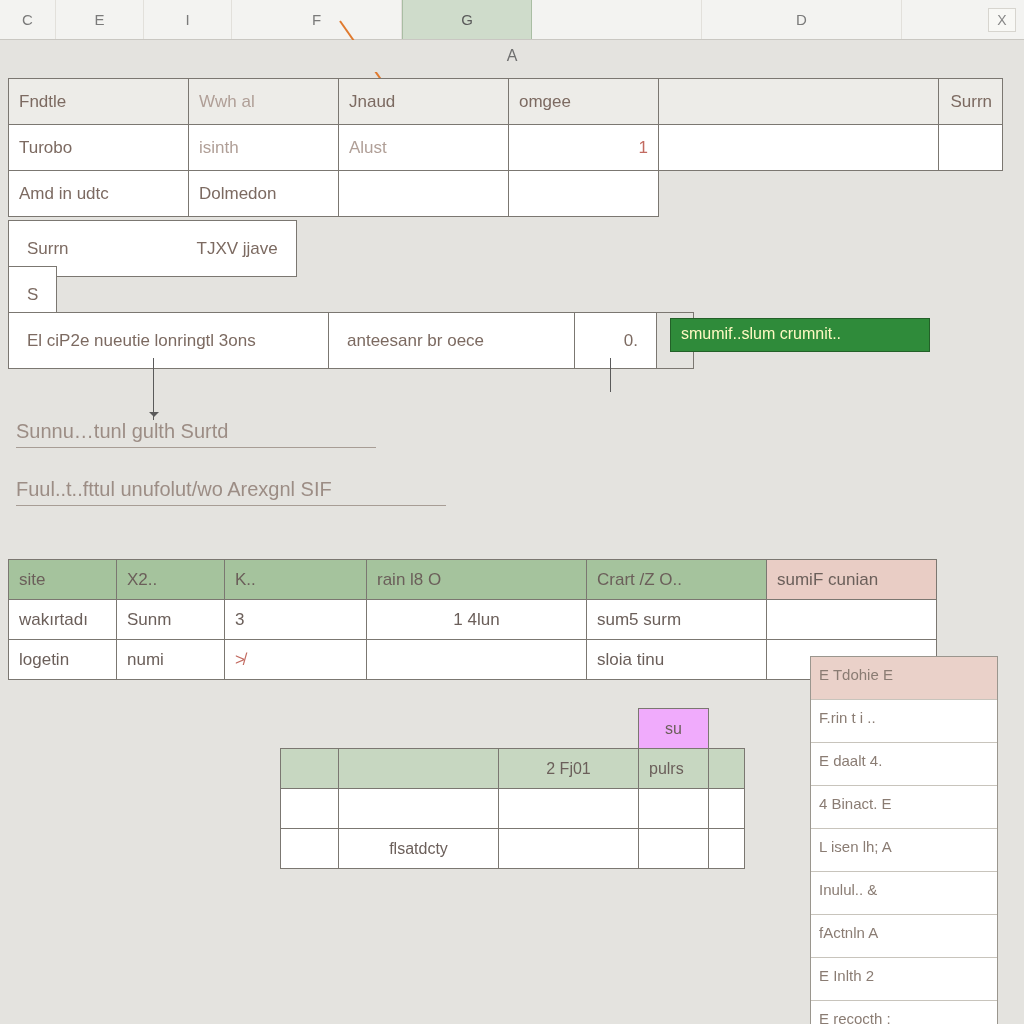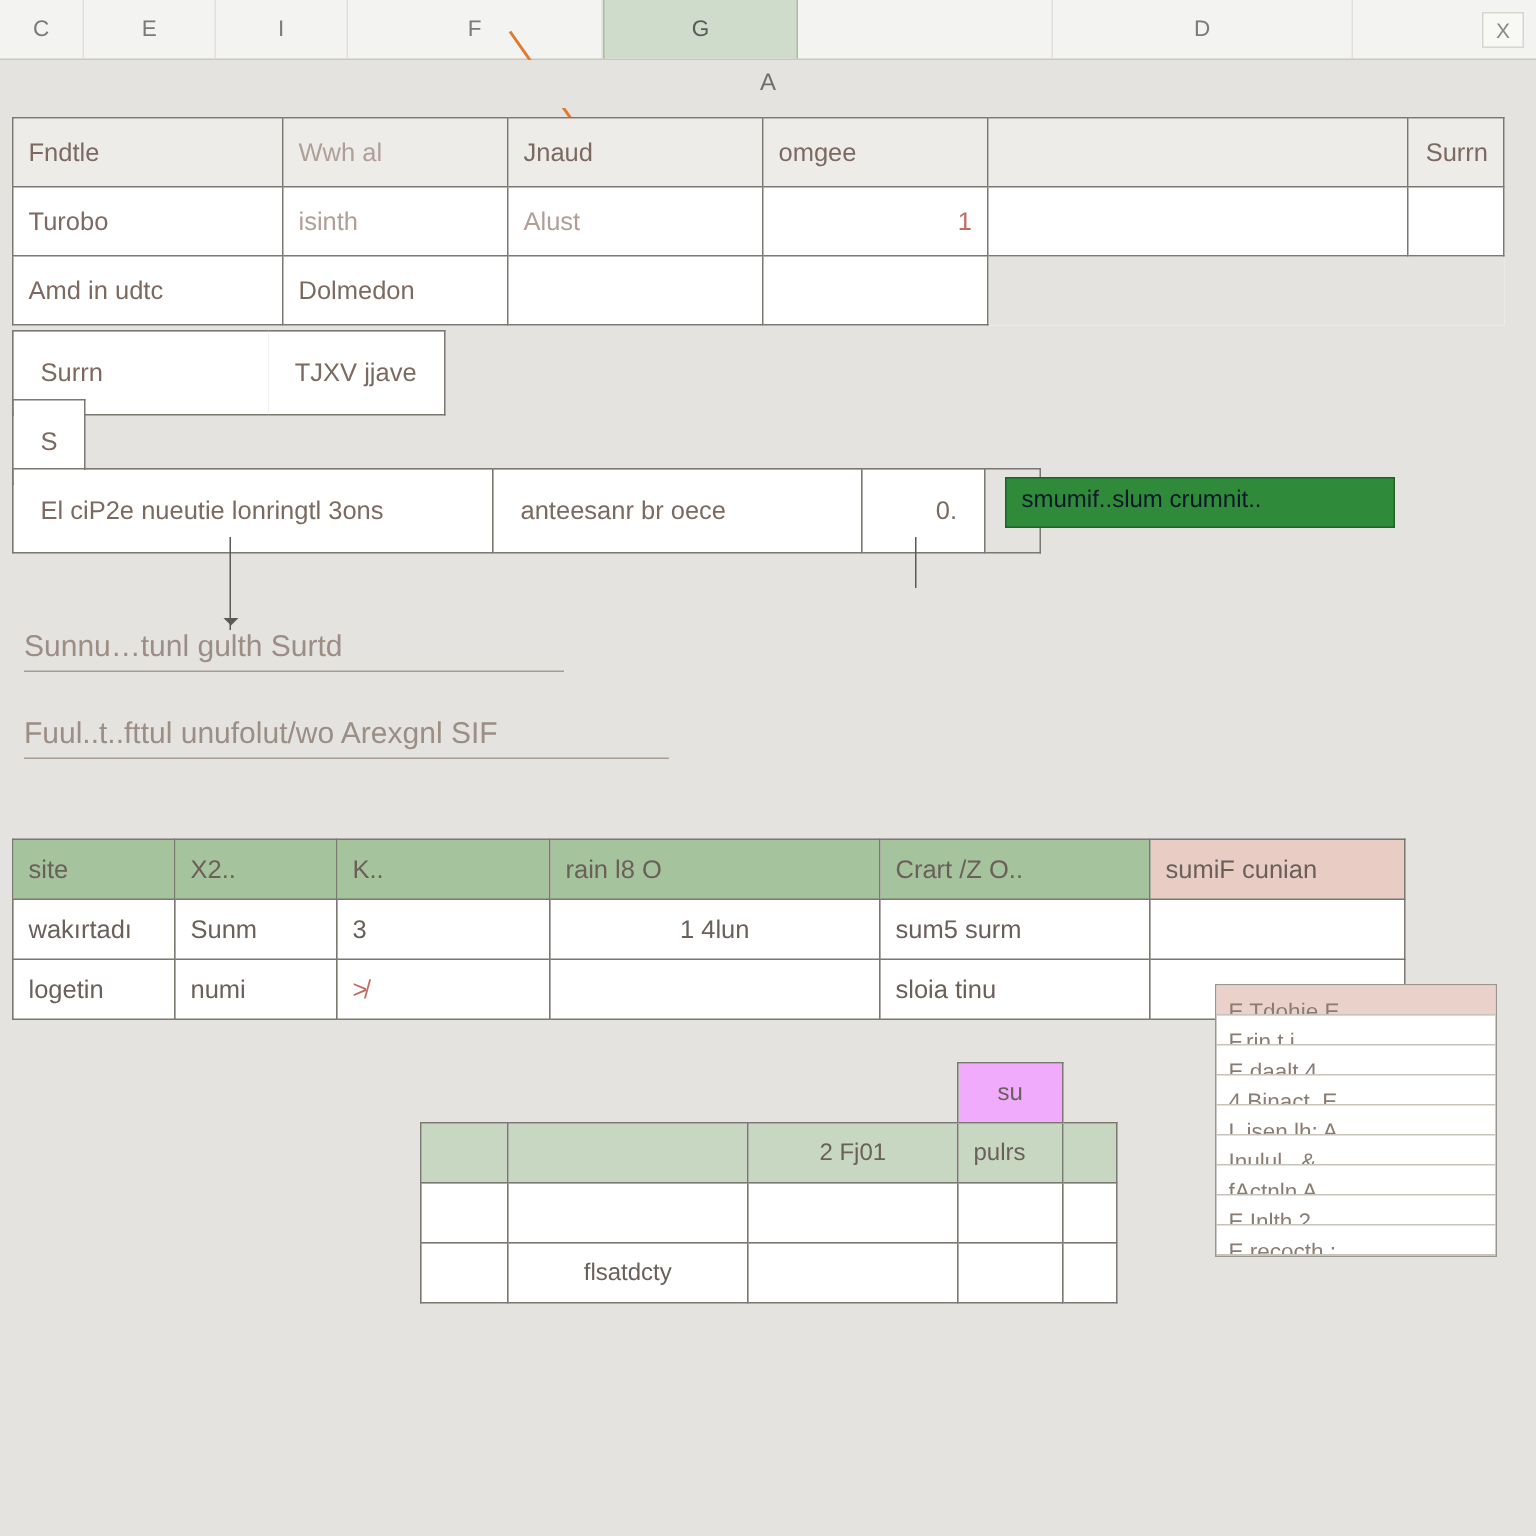--- a/index.html
+++ b/index.html
@@ -74,21 +74,21 @@
 
   
   .rw1 { top: 220px; }
   .rw2 { top: 266px; }
   .rw3 { top: 312px; }
 
   
   .greenhint {
     position: absolute;
     background: #2f8b3a;
-    color: #0f172a;
+    color: #fef9c3;
     border: 1px solid #236028;
     font-size: 16px;
     padding: 6px 10px;
     white-space: nowrap; overflow: hidden;
   }
   .gh1 { top: 318px; left: 670px; width: 260px; height: 34px; }
 
   
   .uhead {
     position: absolute;
@@ -136,21 +136,21 @@
   .tbl3 td.tab { background: #f0abfc; border-bottom: none; }
 
   
   .sidebox {
     position: absolute; top: 656px; left: 810px;
     width: 188px;
     border: 1px solid #9a968e;
     background: #fff;
   }
   .sidebox .srow {
-    height: 20px; line-height: 36px;
+    height: 43px; line-height: 36px;
     padding: 0 8px;
     border-bottom: 1px solid #c8c4bc;
     font-size: 15px;
     color: #8a7c73;
     white-space: nowrap; overflow: hidden;
   }
   .sidebox .srow.top { background: #ead1c9; }
 
   
   .arrow-orange {

